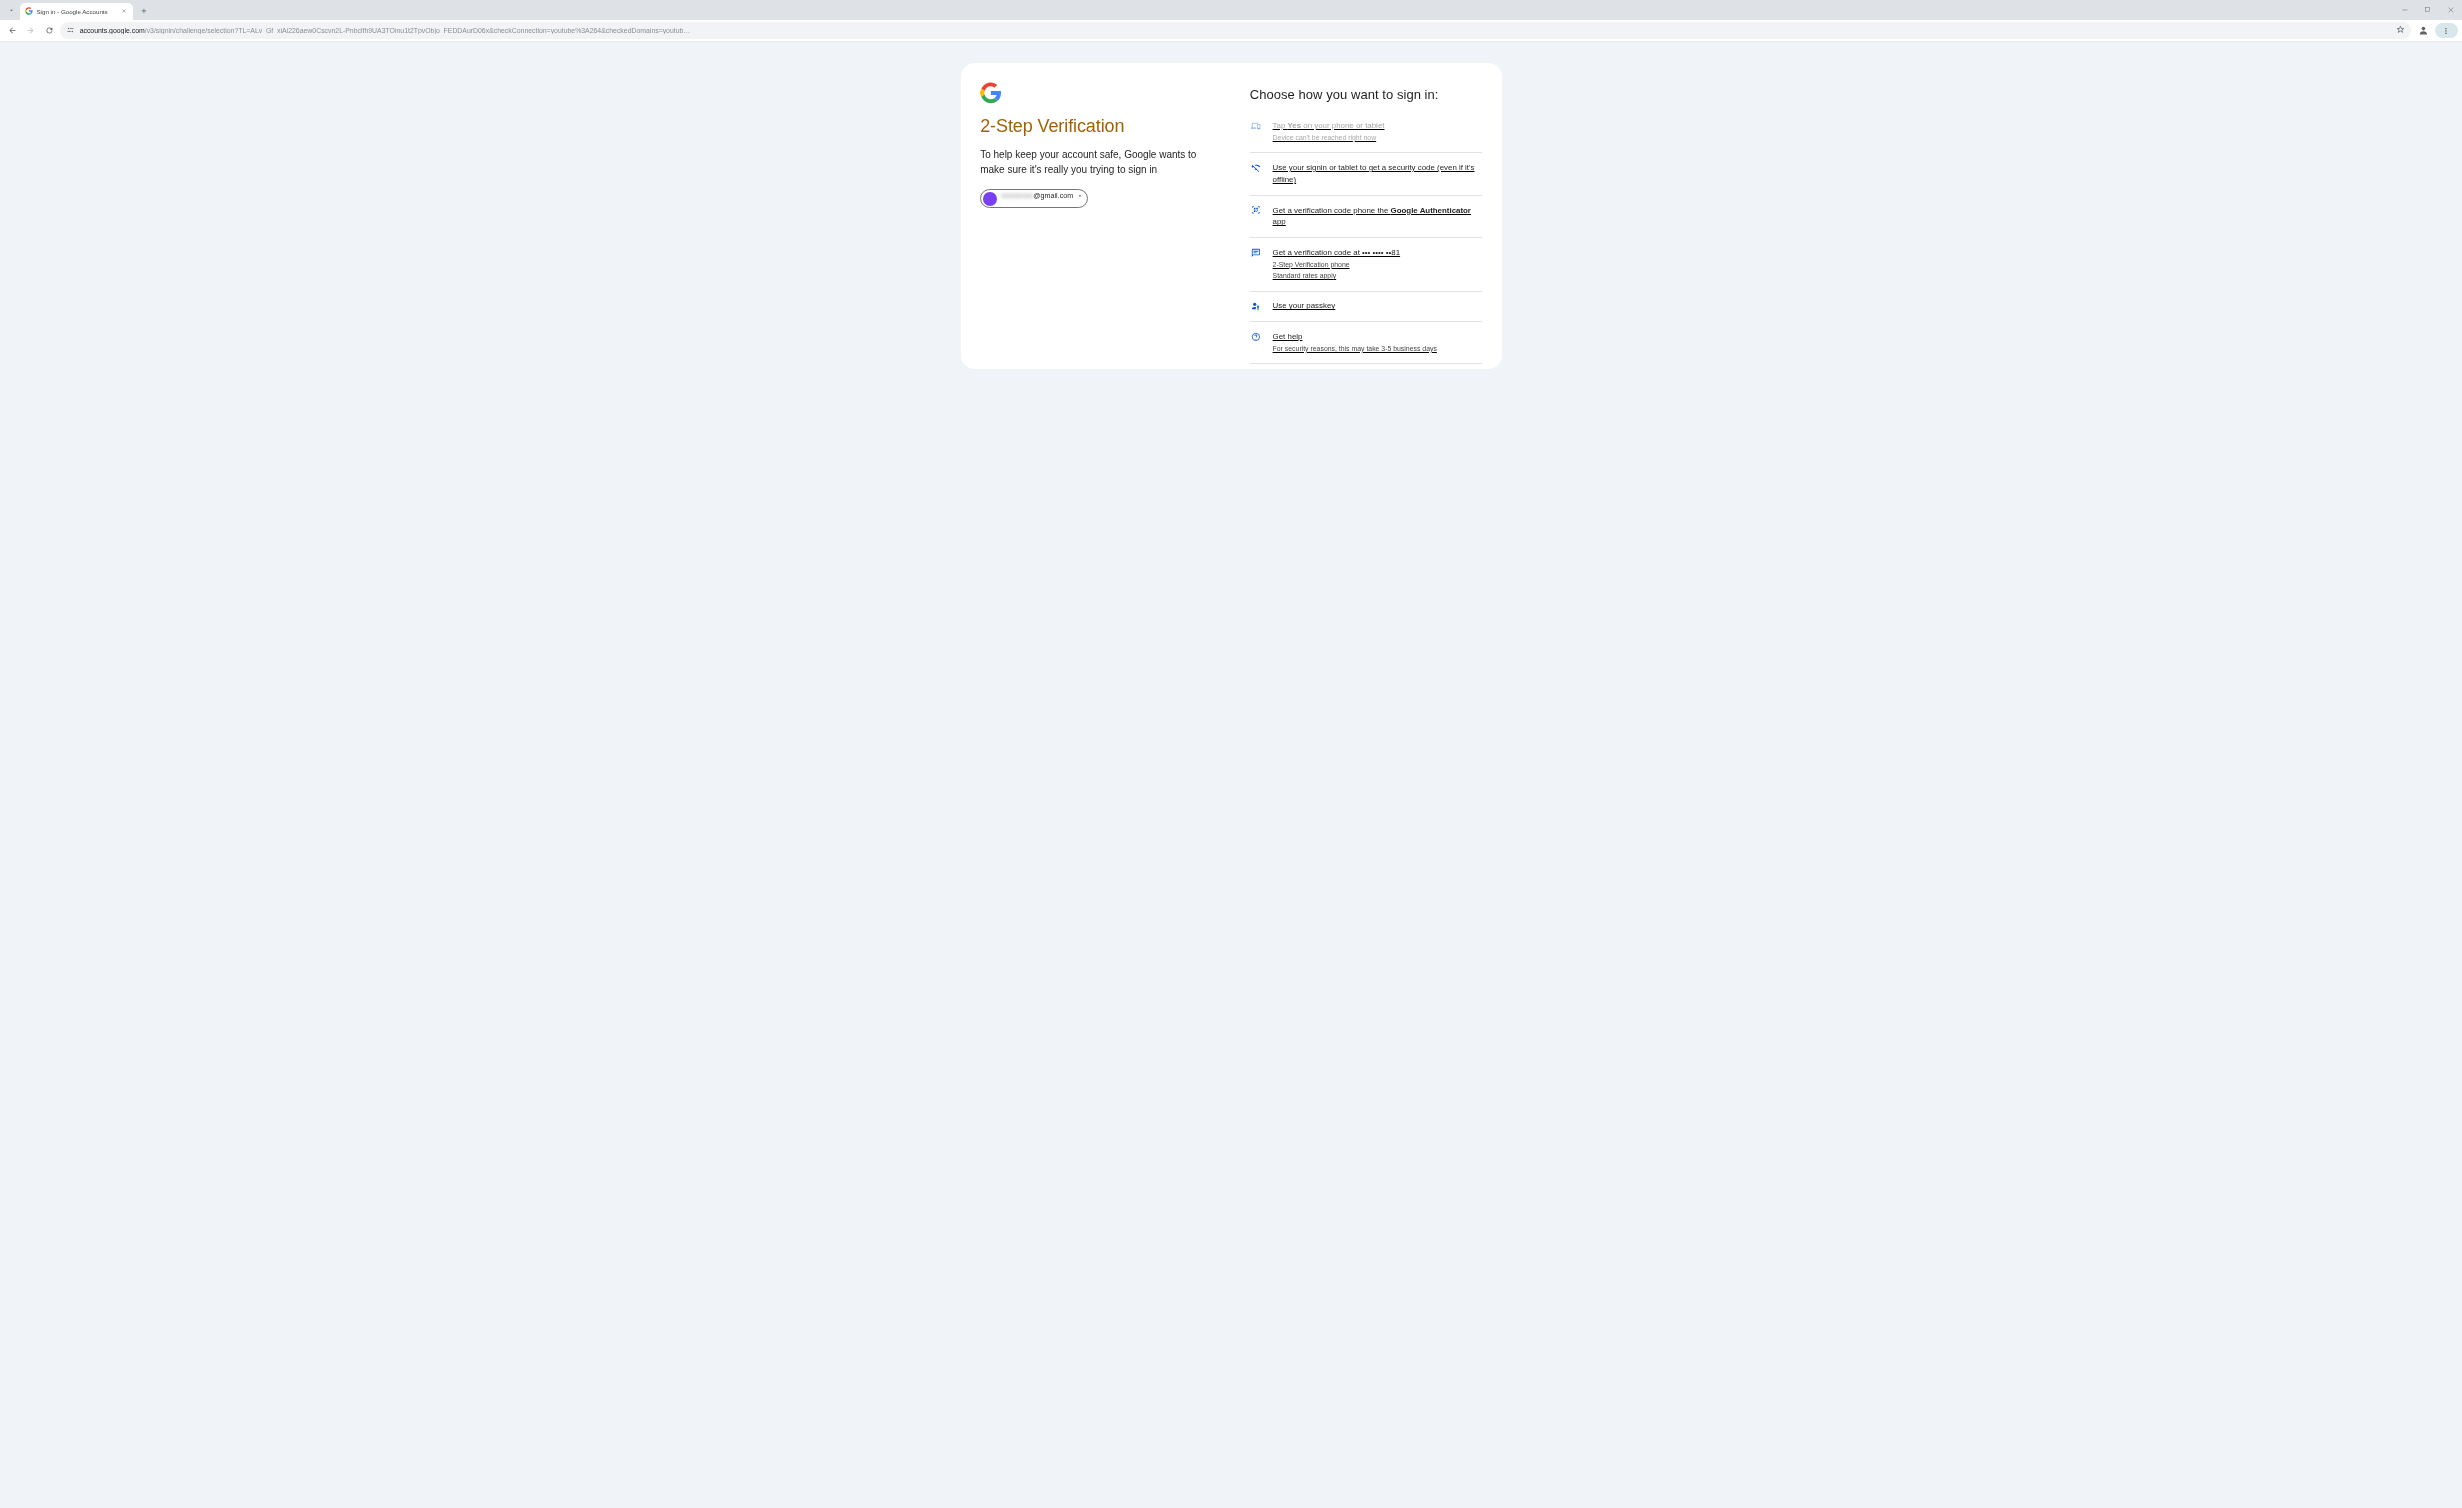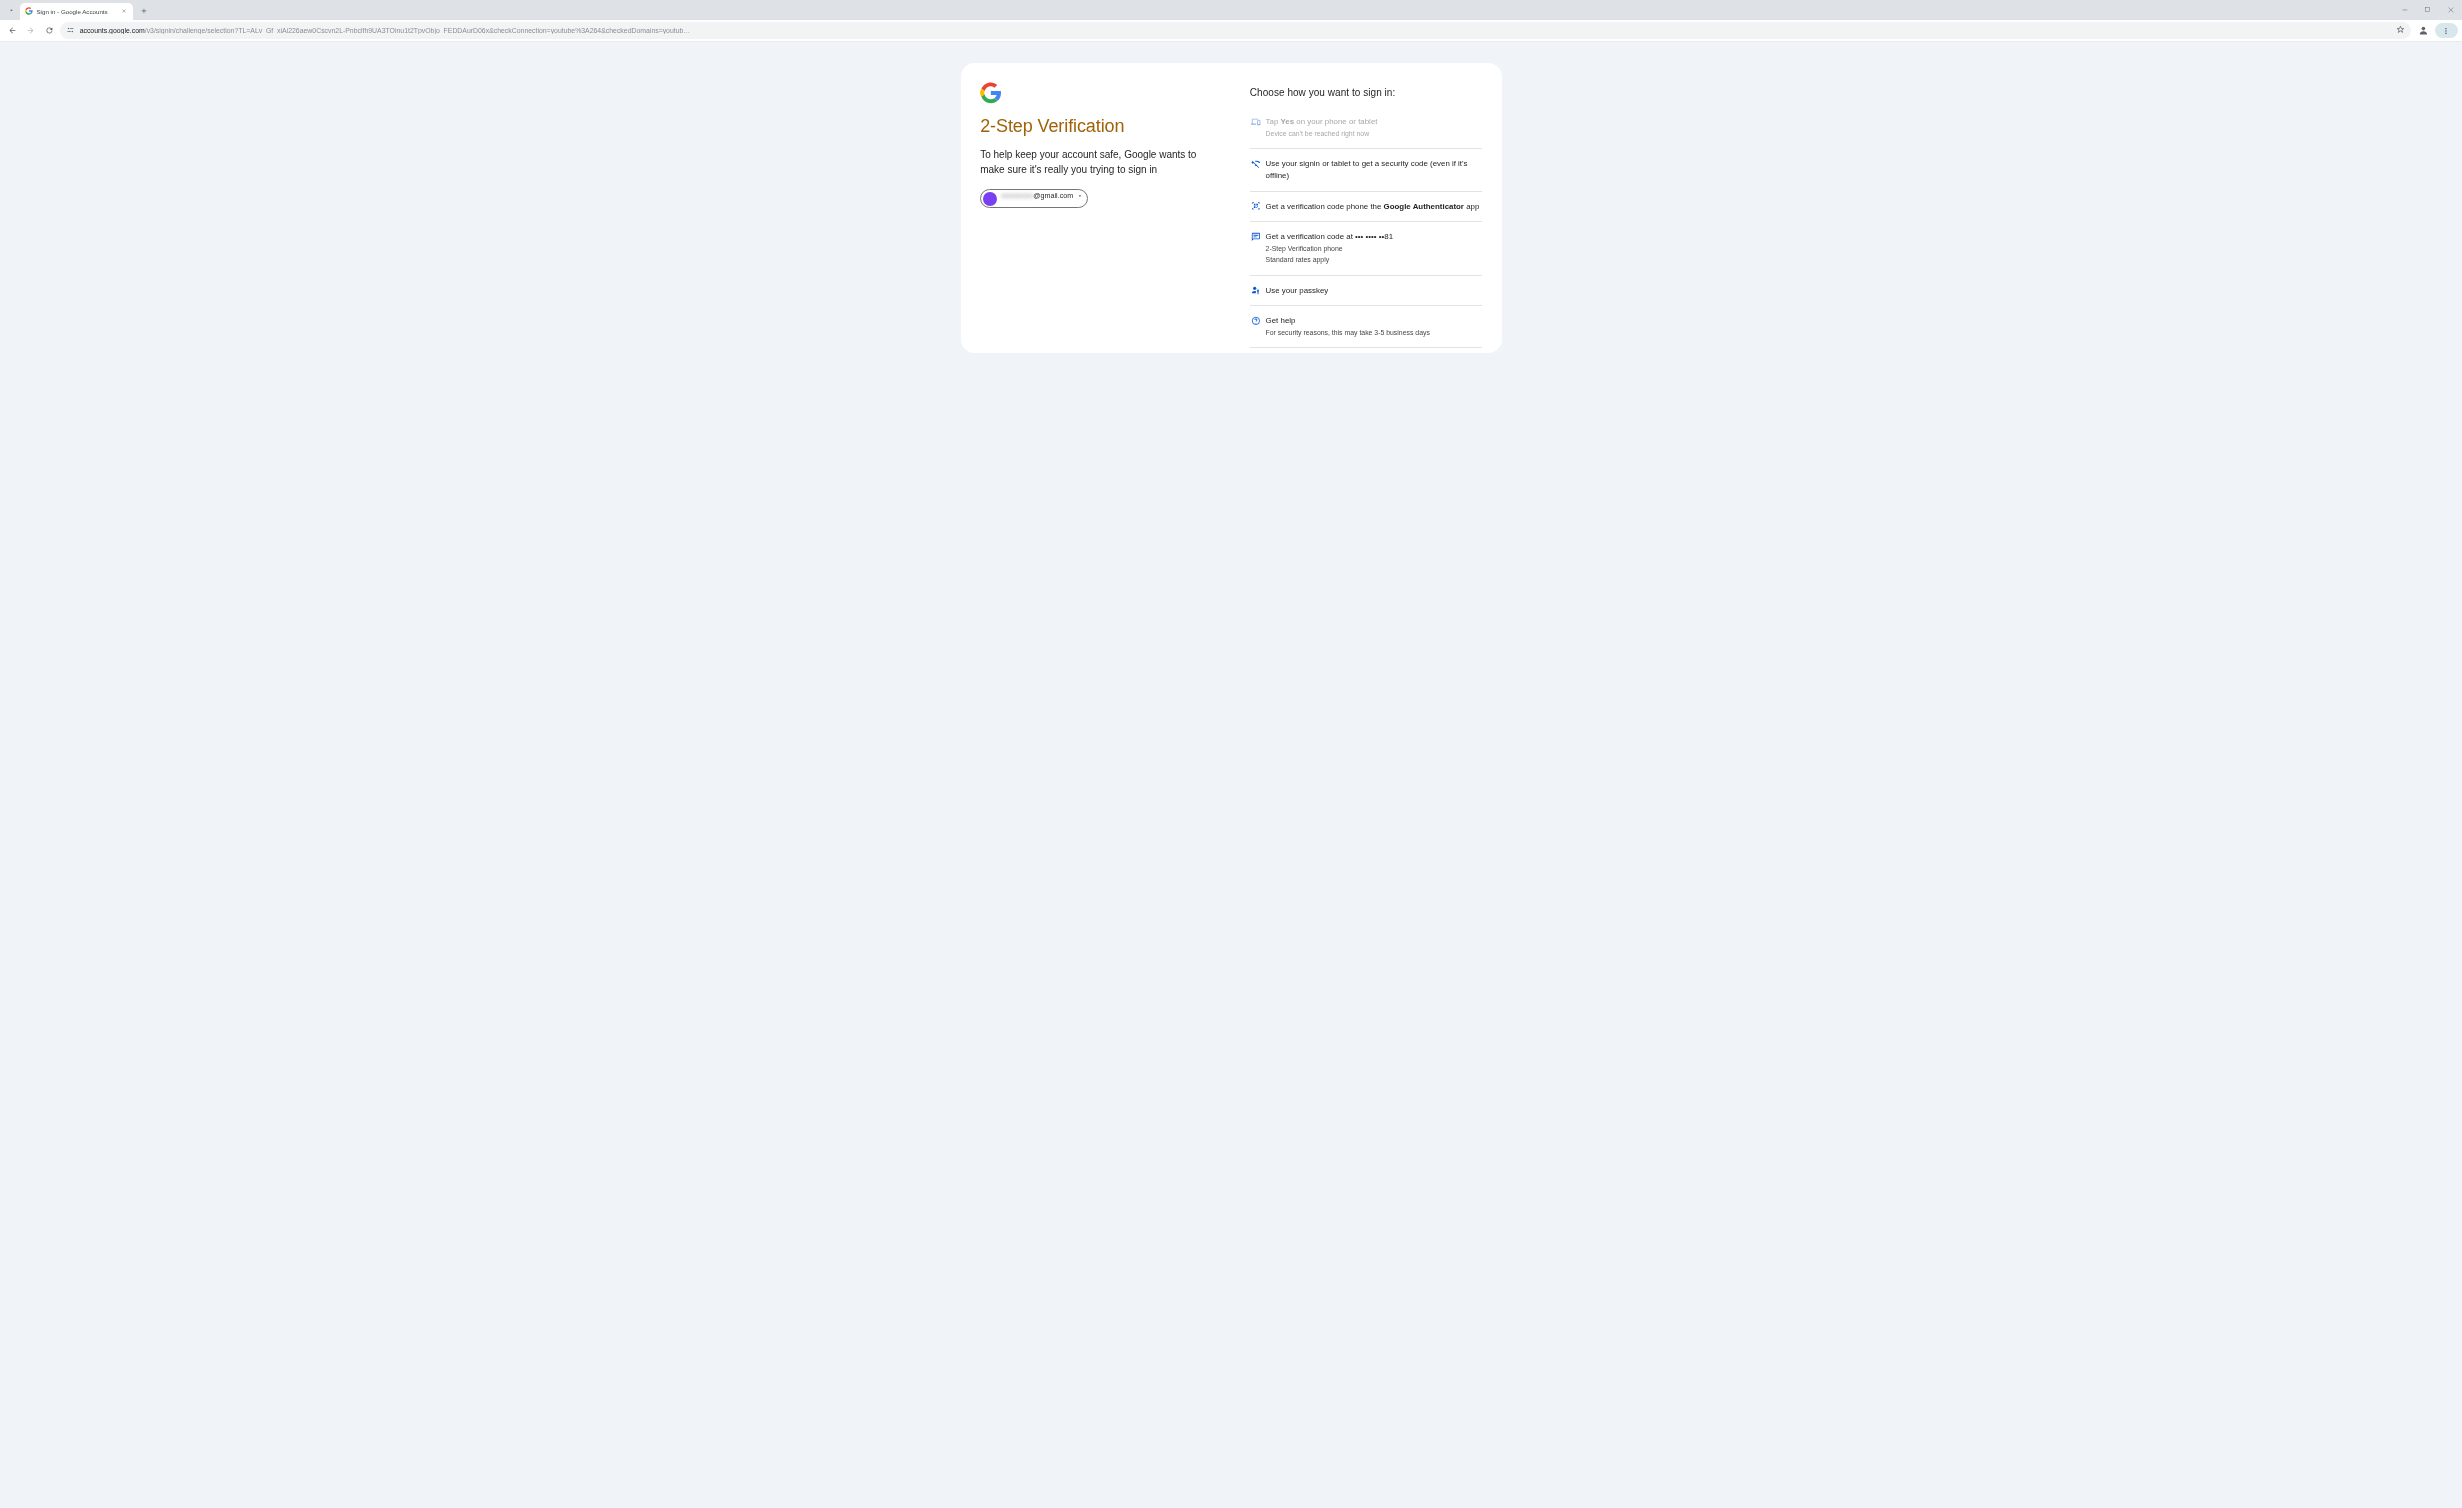--- a/index.html
+++ b/index.html
@@ -43,22 +43,22 @@
 
   .g-logo { width:21.7px; height:21.7px; margin-bottom:11.8px;}
   .heading { font-size:18px; font-weight:400; color:#a16207; letter-spacing:-0.1px; margin-bottom:9.8px; font-family: "Google Sans", Arial, sans-serif;}
   .subtext { font-size:10px; color:#1f1f1f; line-height:1.5; margin-bottom:12.8px; max-width:227px;}
   .account-chip { display:inline-flex; gap:3.9px; border:0.5px solid #747775; border-radius:9.8px; padding:1.5px 3.9px 1.5px 2px; cursor:pointer;}
   .account-chip .dot { width:13.8px; height:13.8px; border-radius:50%; background:#7b3ff2;}
   .account-chip .email { font-size:7.1px; color:#1f1f1f; font-weight:500; letter-spacing:0.05px;}
   .account-chip .blurred { color:transparent; text-shadow:0 0 3.9px rgba(60,60,60,0.6); user-select:none;}
   .account-chip .caret { color:#1f1f1f;}
 
-  .choose-title { font-size:10px; color:#1f1f1f; margin-bottom:8.9px; letter-spacing:0.05px;}
-  .option { display:flex; gap:4px; padding:8.9px 0; border-bottom:0.5px solid #e1e3e1; cursor:pointer; align-items:flex-start;}
+  .choose-title { font-size:13px; color:#1f1f1f; margin-bottom:8.9px; letter-spacing:0.05px;}
+  .option { display:flex; gap:11px; padding:8.9px 0; border-bottom:0.5px solid #e1e3e1; cursor:pointer; align-items:flex-start;text-decoration:underline;}
   .option:last-child{ border-bottom:0.5px solid #e1e3e1;}
   .option .icon { width:11.8px; flex-shrink:0; display:flex; align-items:flex-start; justify-content:center; padding-top:0.5px;}
   .option .icon svg { width:9.8px; height:9.8px;}
   .option .texts { flex:1;}
   .option .line1 { font-size:7.9px; color:#1f1f1f; line-height:1.5;}
   .option .line2 { font-size:6.9px; color:#444746; line-height:1.5; margin-top:1px;}
   .option.disabled { cursor:default;}
   .option.disabled .line1, .option.disabled .line2 { color:#a6a8ab;}
   .option.disabled .icon svg { opacity:0.45;}
   strong { font-weight:700;}

